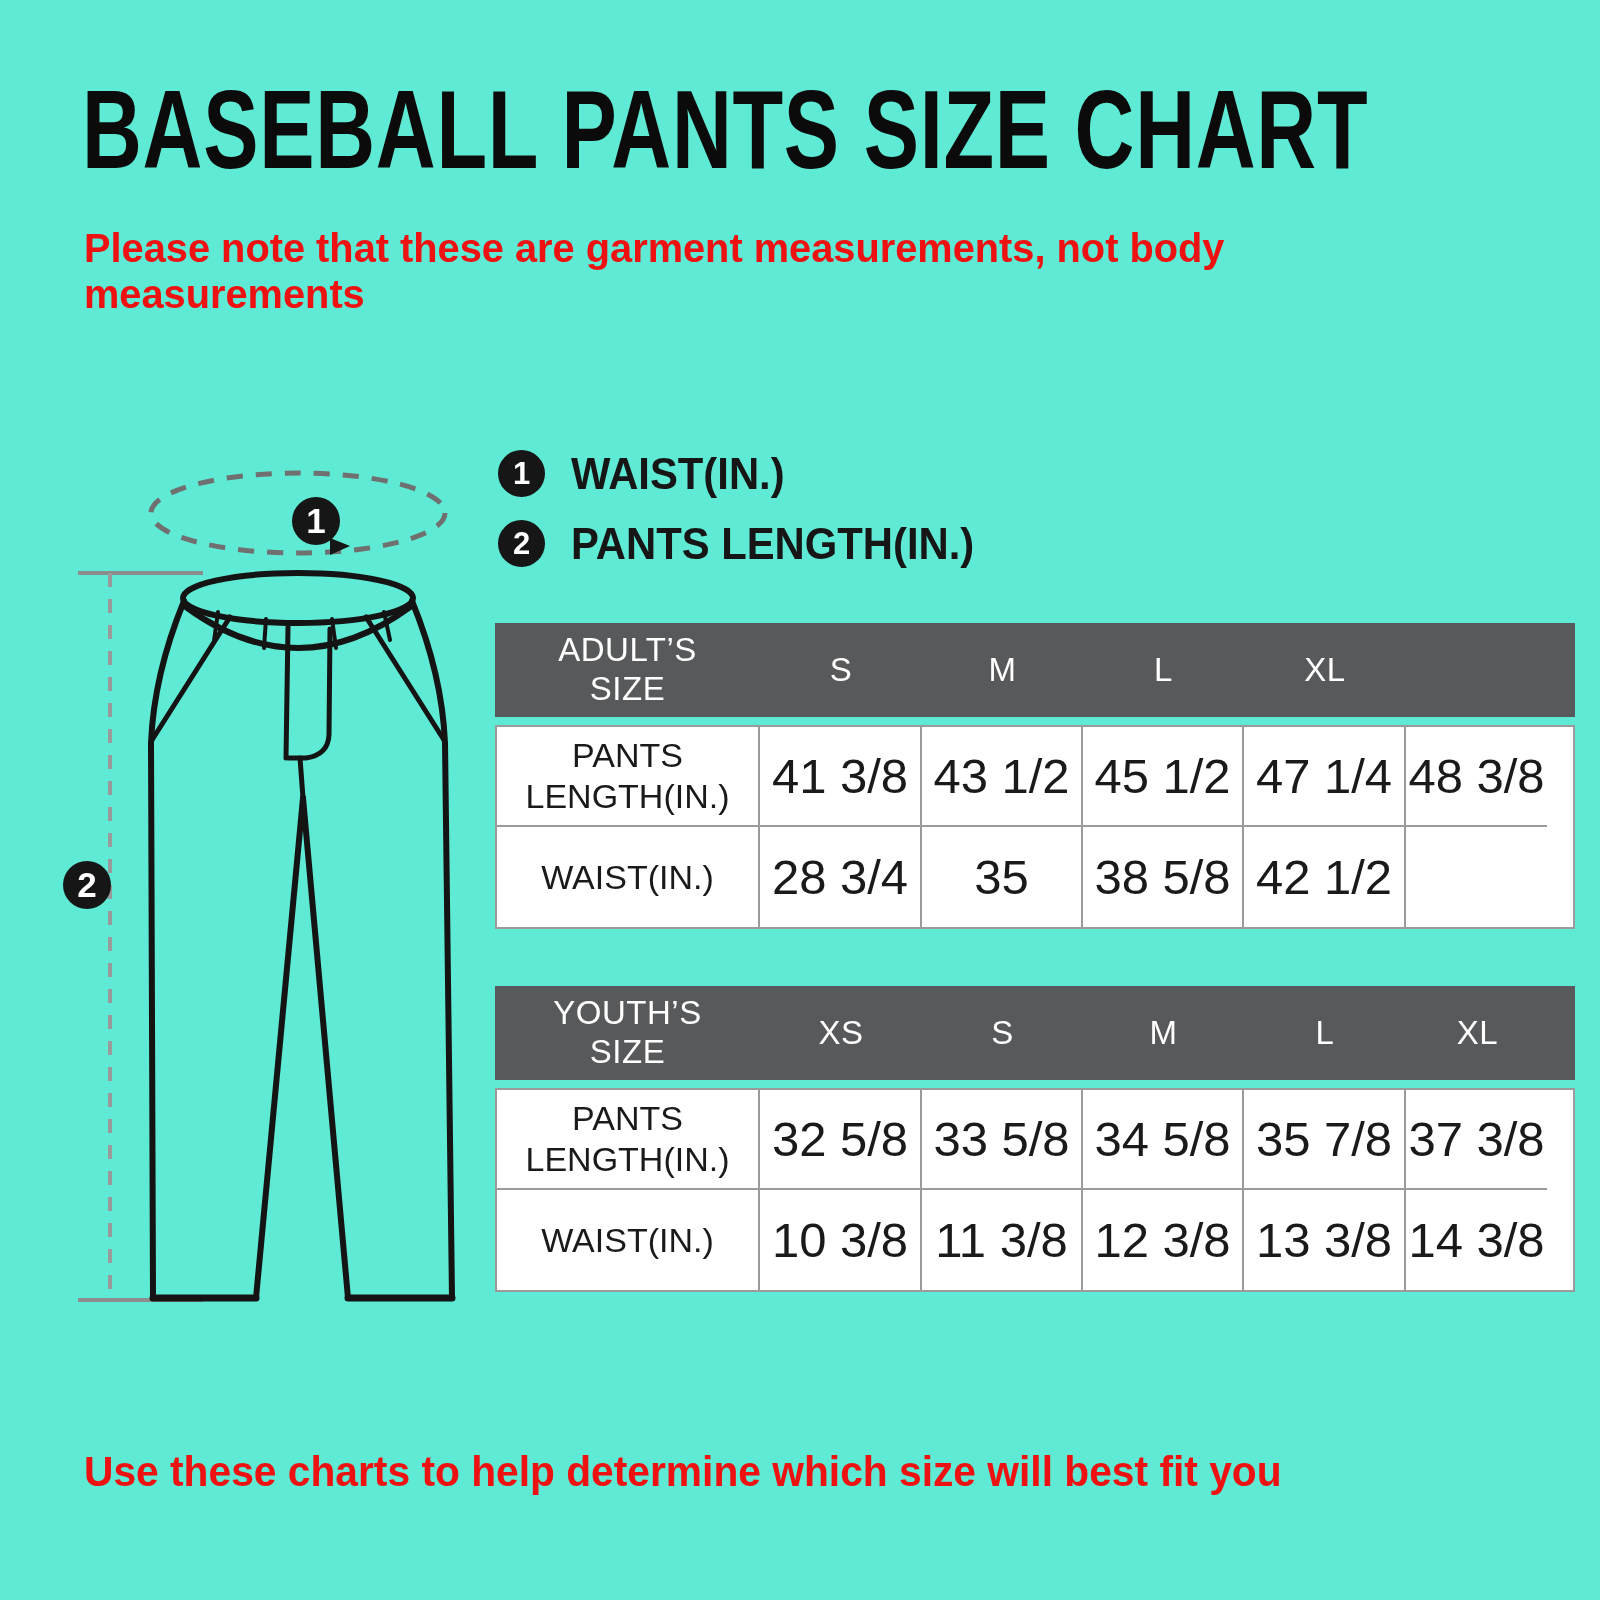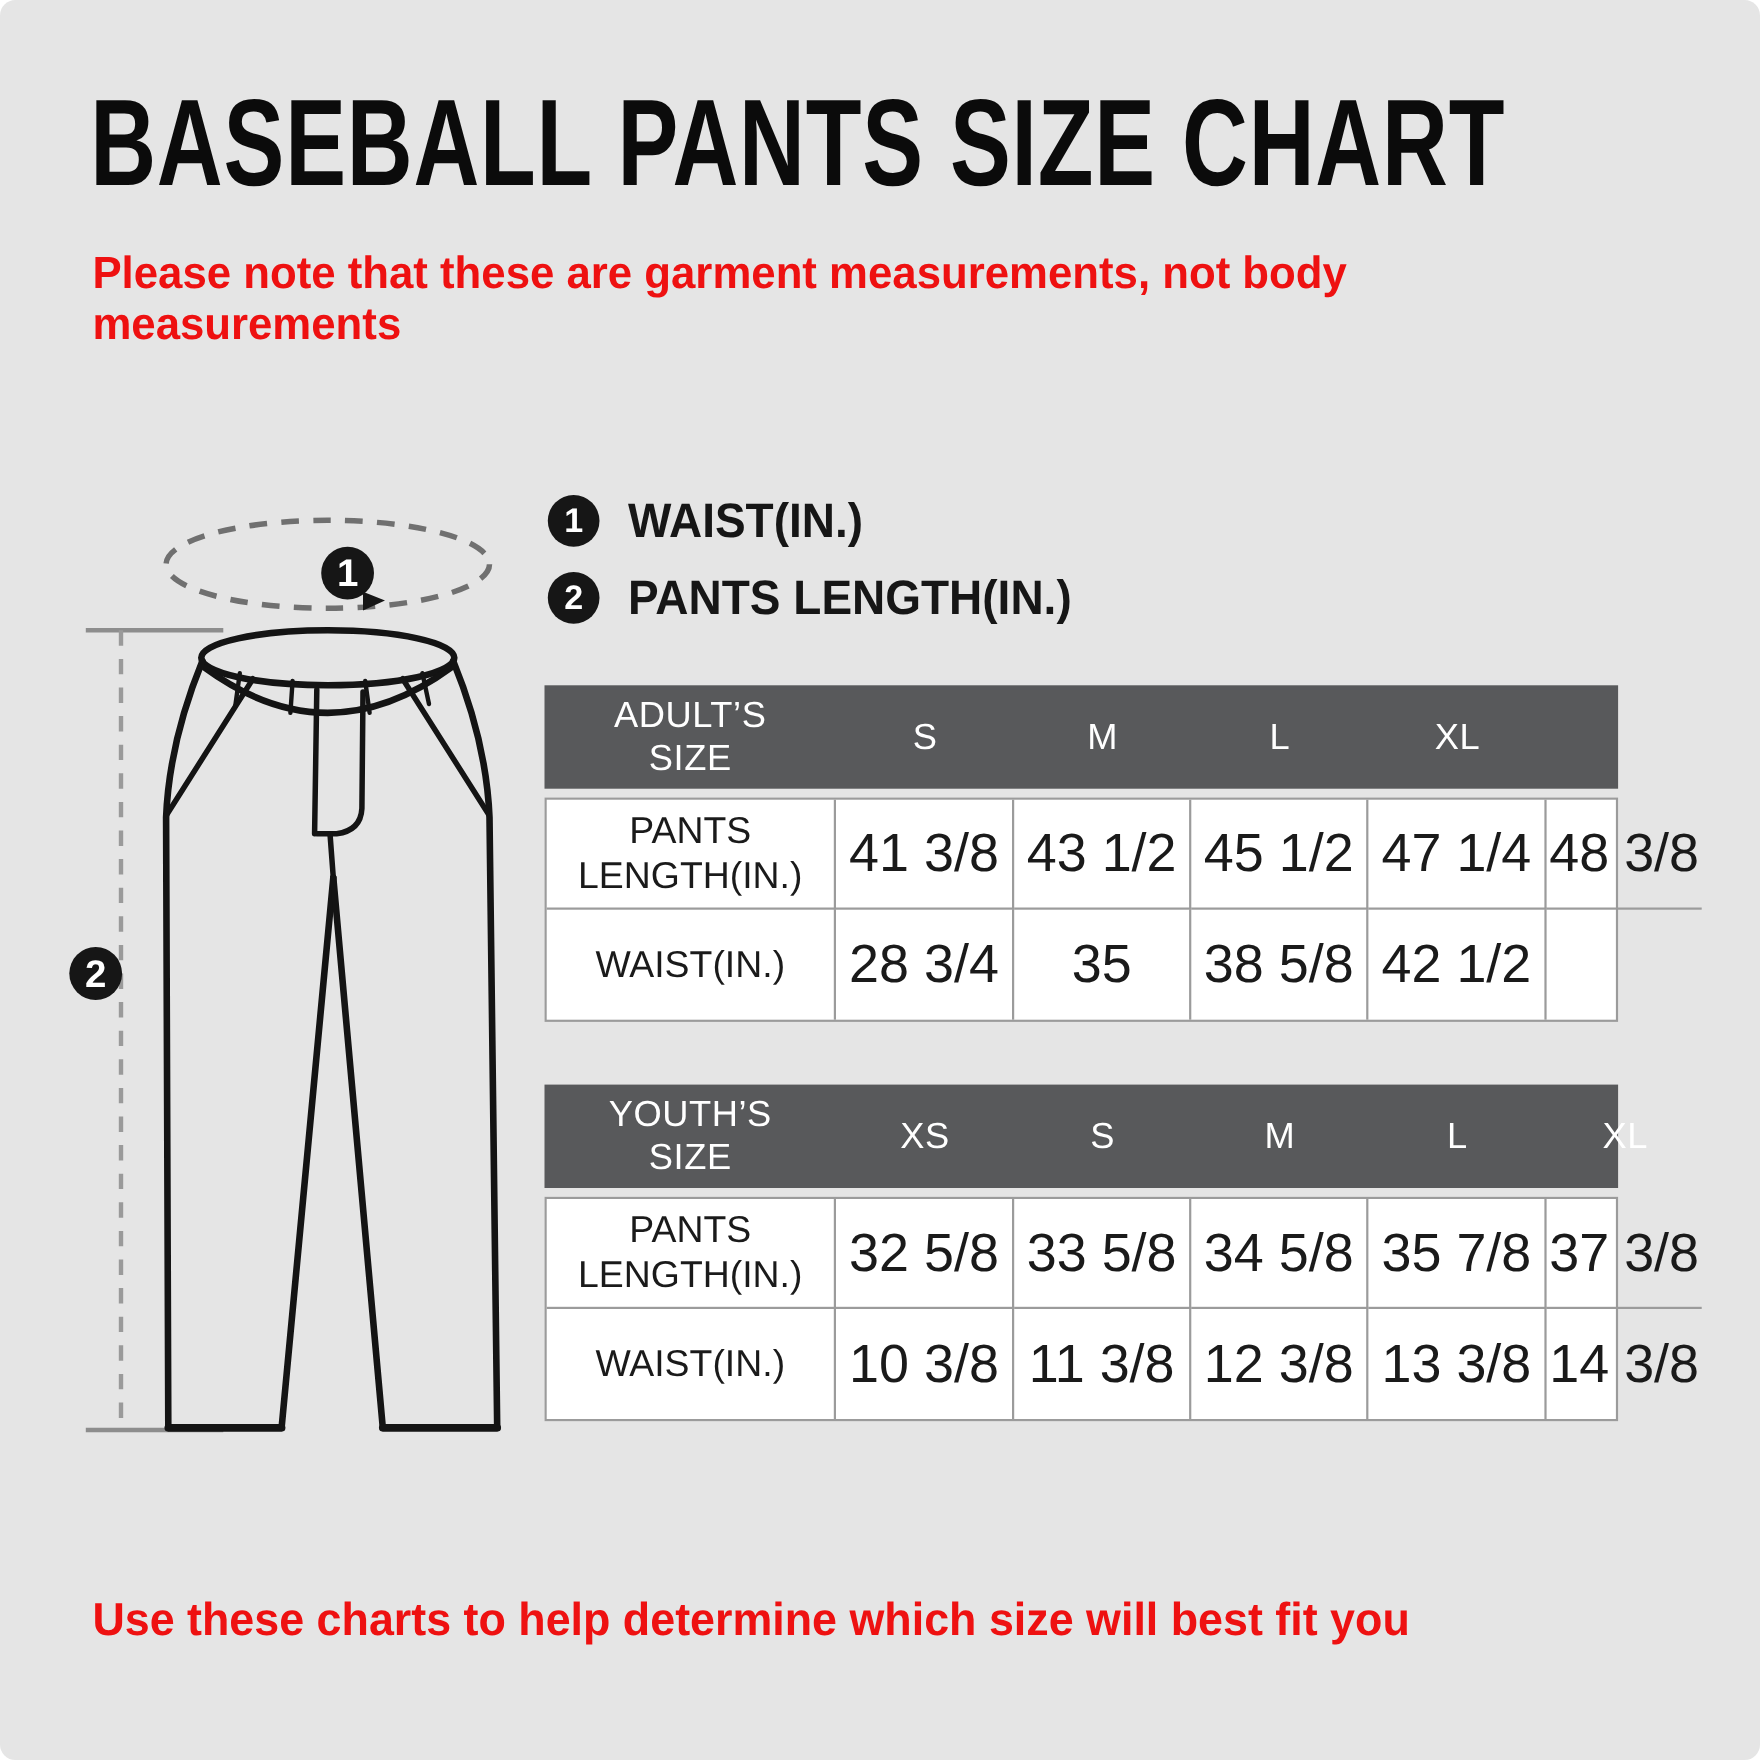--- a/index.html
+++ b/index.html
@@ -1,18 +1,18 @@
 <!DOCTYPE html>
 <html><head>
 <meta charset="utf-8">
 <style>
   html,body{margin:0;padding:0;background:#ffffff;}
   .canvas{
-    position:relative;width:1600px;height:1600px;background:#e5e5e5;overflow:hidden;
-    font-family:"Liberation Sans", sans-serif;color:#111;border-radius:14px;
+    position:relative;width:1600px;height:1600px;background:#5eead4;overflow:hidden;
+    font-family:"Liberation Sans", sans-serif;color:#111;
   }
   .page-title{
     position:absolute;left:82px;top:74px;margin:0;
     font-size:112px;font-weight:700;letter-spacing:1px;line-height:1;color:#0b0b0b;
     transform:scaleX(0.74);transform-origin:left top;white-space:nowrap;
   }
   .note{
     position:absolute;left:84px;top:226px;width:1280px;margin:0;
     font-size:41px;font-weight:700;line-height:1.12;color:#ee1111;
     transform:scaleX(0.97);transform-origin:left top;
@@ -27,21 +27,21 @@
   .legend{position:absolute;left:498px;top:450px;display:flex;flex-direction:column;gap:23px;}
   .legend-row{display:flex;align-items:center;gap:26px;height:47px;}
   .lnum{
     width:47px;height:47px;border-radius:50%;background:#161616;color:#fff;
     display:flex;align-items:center;justify-content:center;
     font-size:31px;font-weight:700;flex:0 0 auto;
   }
   .llab{font-size:44px;font-weight:700;color:#161616;letter-spacing:0;
     transform:scaleX(0.95);transform-origin:left center;white-space:nowrap;}
 
-  .tbl{position:absolute;left:495px;width:976px;}
+  .tbl{position:absolute;left:495px;width:1080px;}
   .tbl.adult{top:623px;}
   .tbl.youth{top:986px;}
   .thead{
     display:grid;grid-template-columns:265px 162px 161px 161px 162px 143px;
     height:94px;background:#58595b;color:#fff;
   }
   .hcell{display:flex;align-items:center;justify-content:center;text-align:center;
     font-size:33px;font-weight:400;letter-spacing:.5px;line-height:1.18;}
   .hcell .wrap{width:160px;}
   .tbody{

